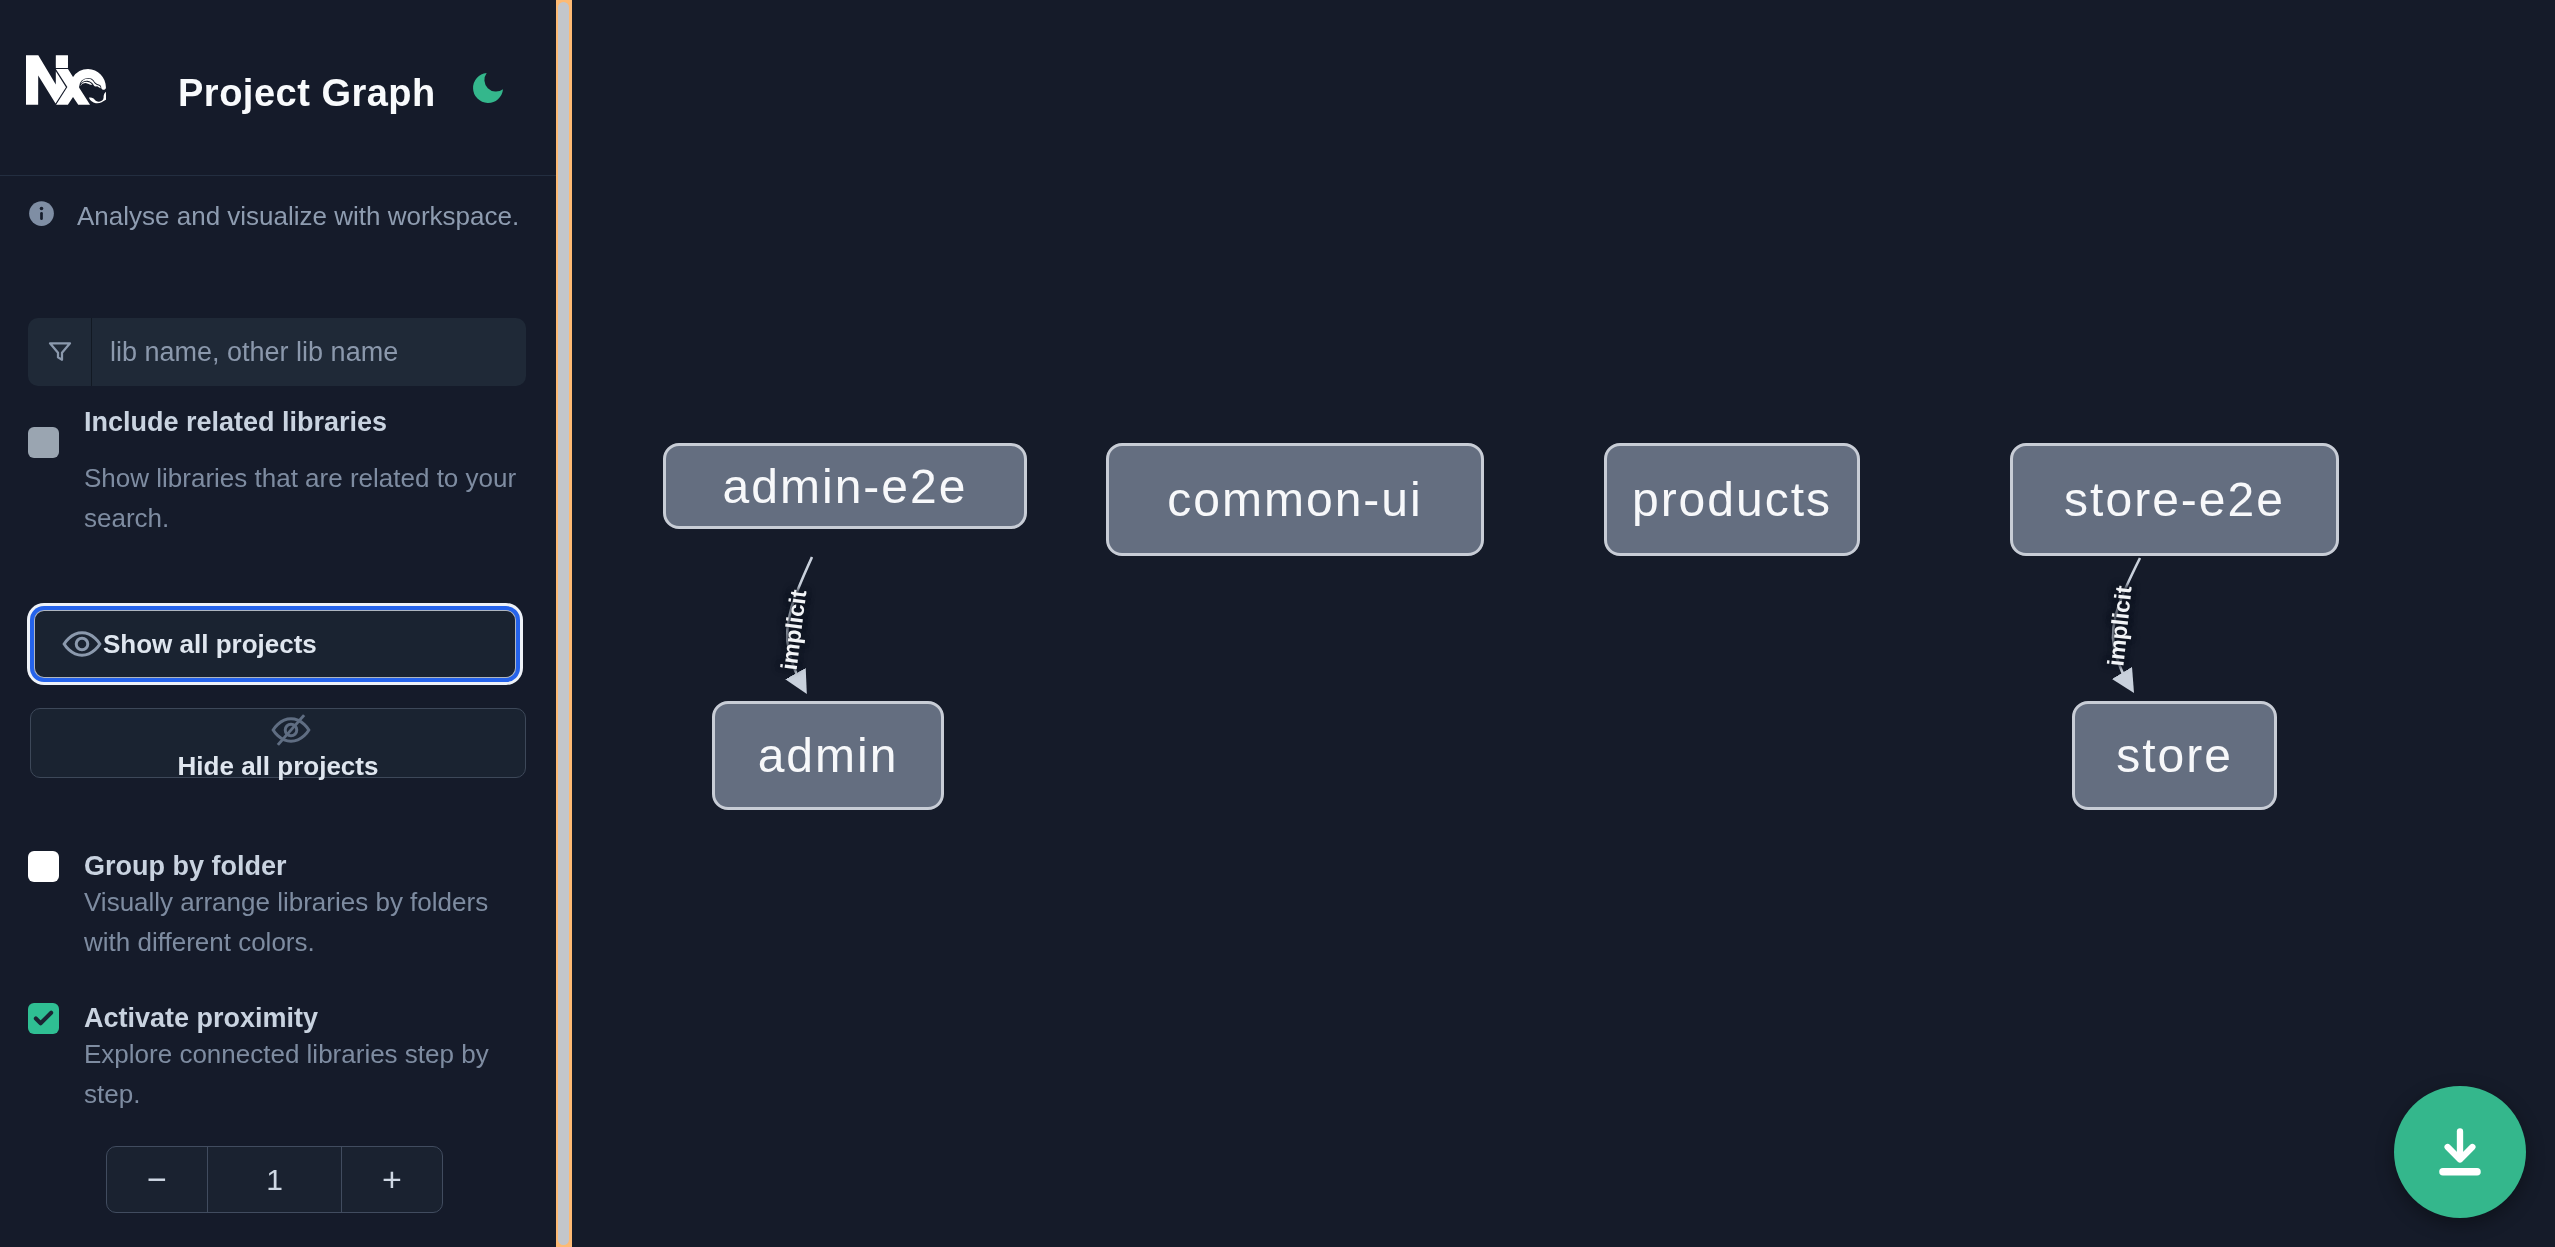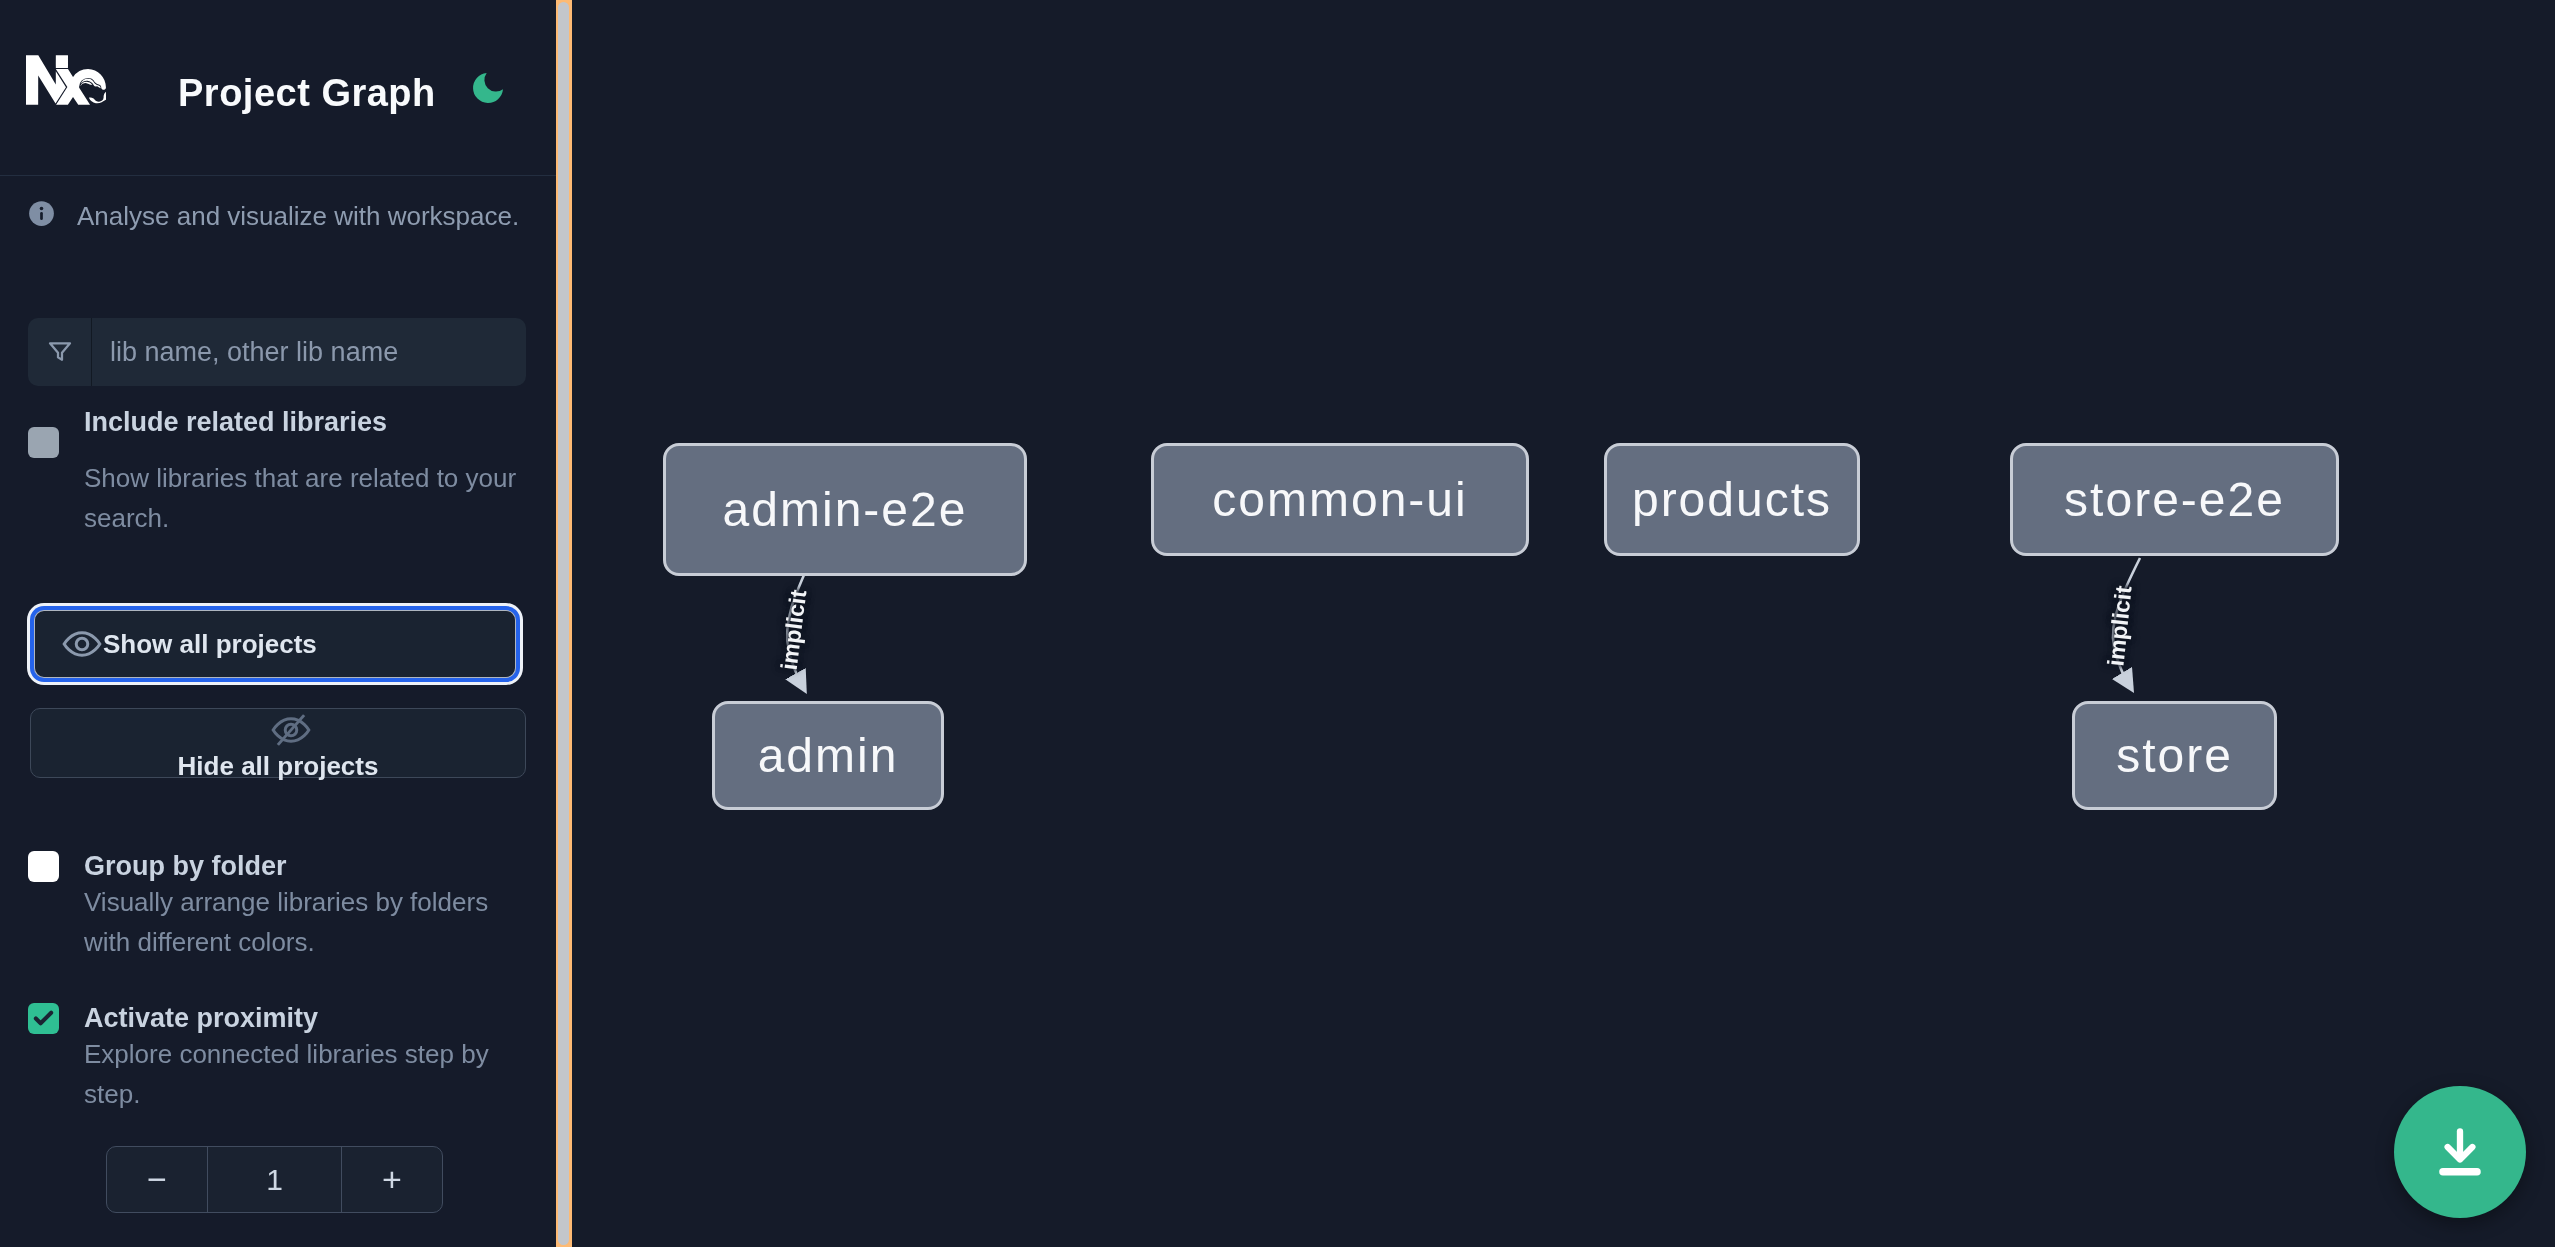--- a/index.html
+++ b/index.html
@@ -143,22 +143,22 @@
           <path d="M0 0 L10 5 L0 10 z" fill="#c9d1dc"></path>
         </marker>
       </defs>
       <path d="M240,557 C224,592 210,622 217,651 C221,669 227,680 232,689" fill="none" stroke="#c9d1dc" stroke-width="2.6" marker-end="url(#arrow)"></path>
       <path d="M1568,558 C1551,592 1537,620 1542,647 C1546,666 1553,678 1559,688" fill="none" stroke="#c9d1dc" stroke-width="2.6" marker-end="url(#arrow)"></path>
     </svg>
 
     <div class="edge-label" style="left:222px; top:630px; transform:translate(-50%,-50%) rotate(-83deg);">implicit</div>
     <div class="edge-label" style="left:1548px; top:626px; transform:translate(-50%,-50%) rotate(-84deg);">implicit</div>
 
-    <div class="graph-node" style="left:91px;  top:443px; width:364px; height:133px;">admin-e2e</div>
-    <div class="graph-node" style="left:579px; top:443px; width:378px; height:113px;">common-ui</div>
+    <div class="graph-node" style="left:91px;  top:443px; width:364px; height:86px;">admin-e2e</div>
+    <div class="graph-node" style="left:534px; top:443px; width:378px; height:113px;">common-ui</div>
     <div class="graph-node" style="left:1032px;top:443px; width:256px; height:113px;">products</div>
     <div class="graph-node" style="left:1438px;top:443px; width:329px; height:113px;">store-e2e</div>
     <div class="graph-node" style="left:140px; top:701px; width:232px; height:109px;">admin</div>
     <div class="graph-node" style="left:1500px;top:701px; width:205px; height:109px;">store</div>
 
     <div id="fab-download">
       <svg viewBox="0 0 24 24" fill="none" stroke="#ffffff" stroke-width="2.3" stroke-linecap="round" stroke-linejoin="round">
         <path d="M12 4.5v9.8"></path>
         <path d="M7.5 10.2l4.5 4.5 4.5-4.5"></path>
         <line x1="5.8" y1="19.2" x2="18.2" y2="19.2" stroke-width="2.7"></line>

